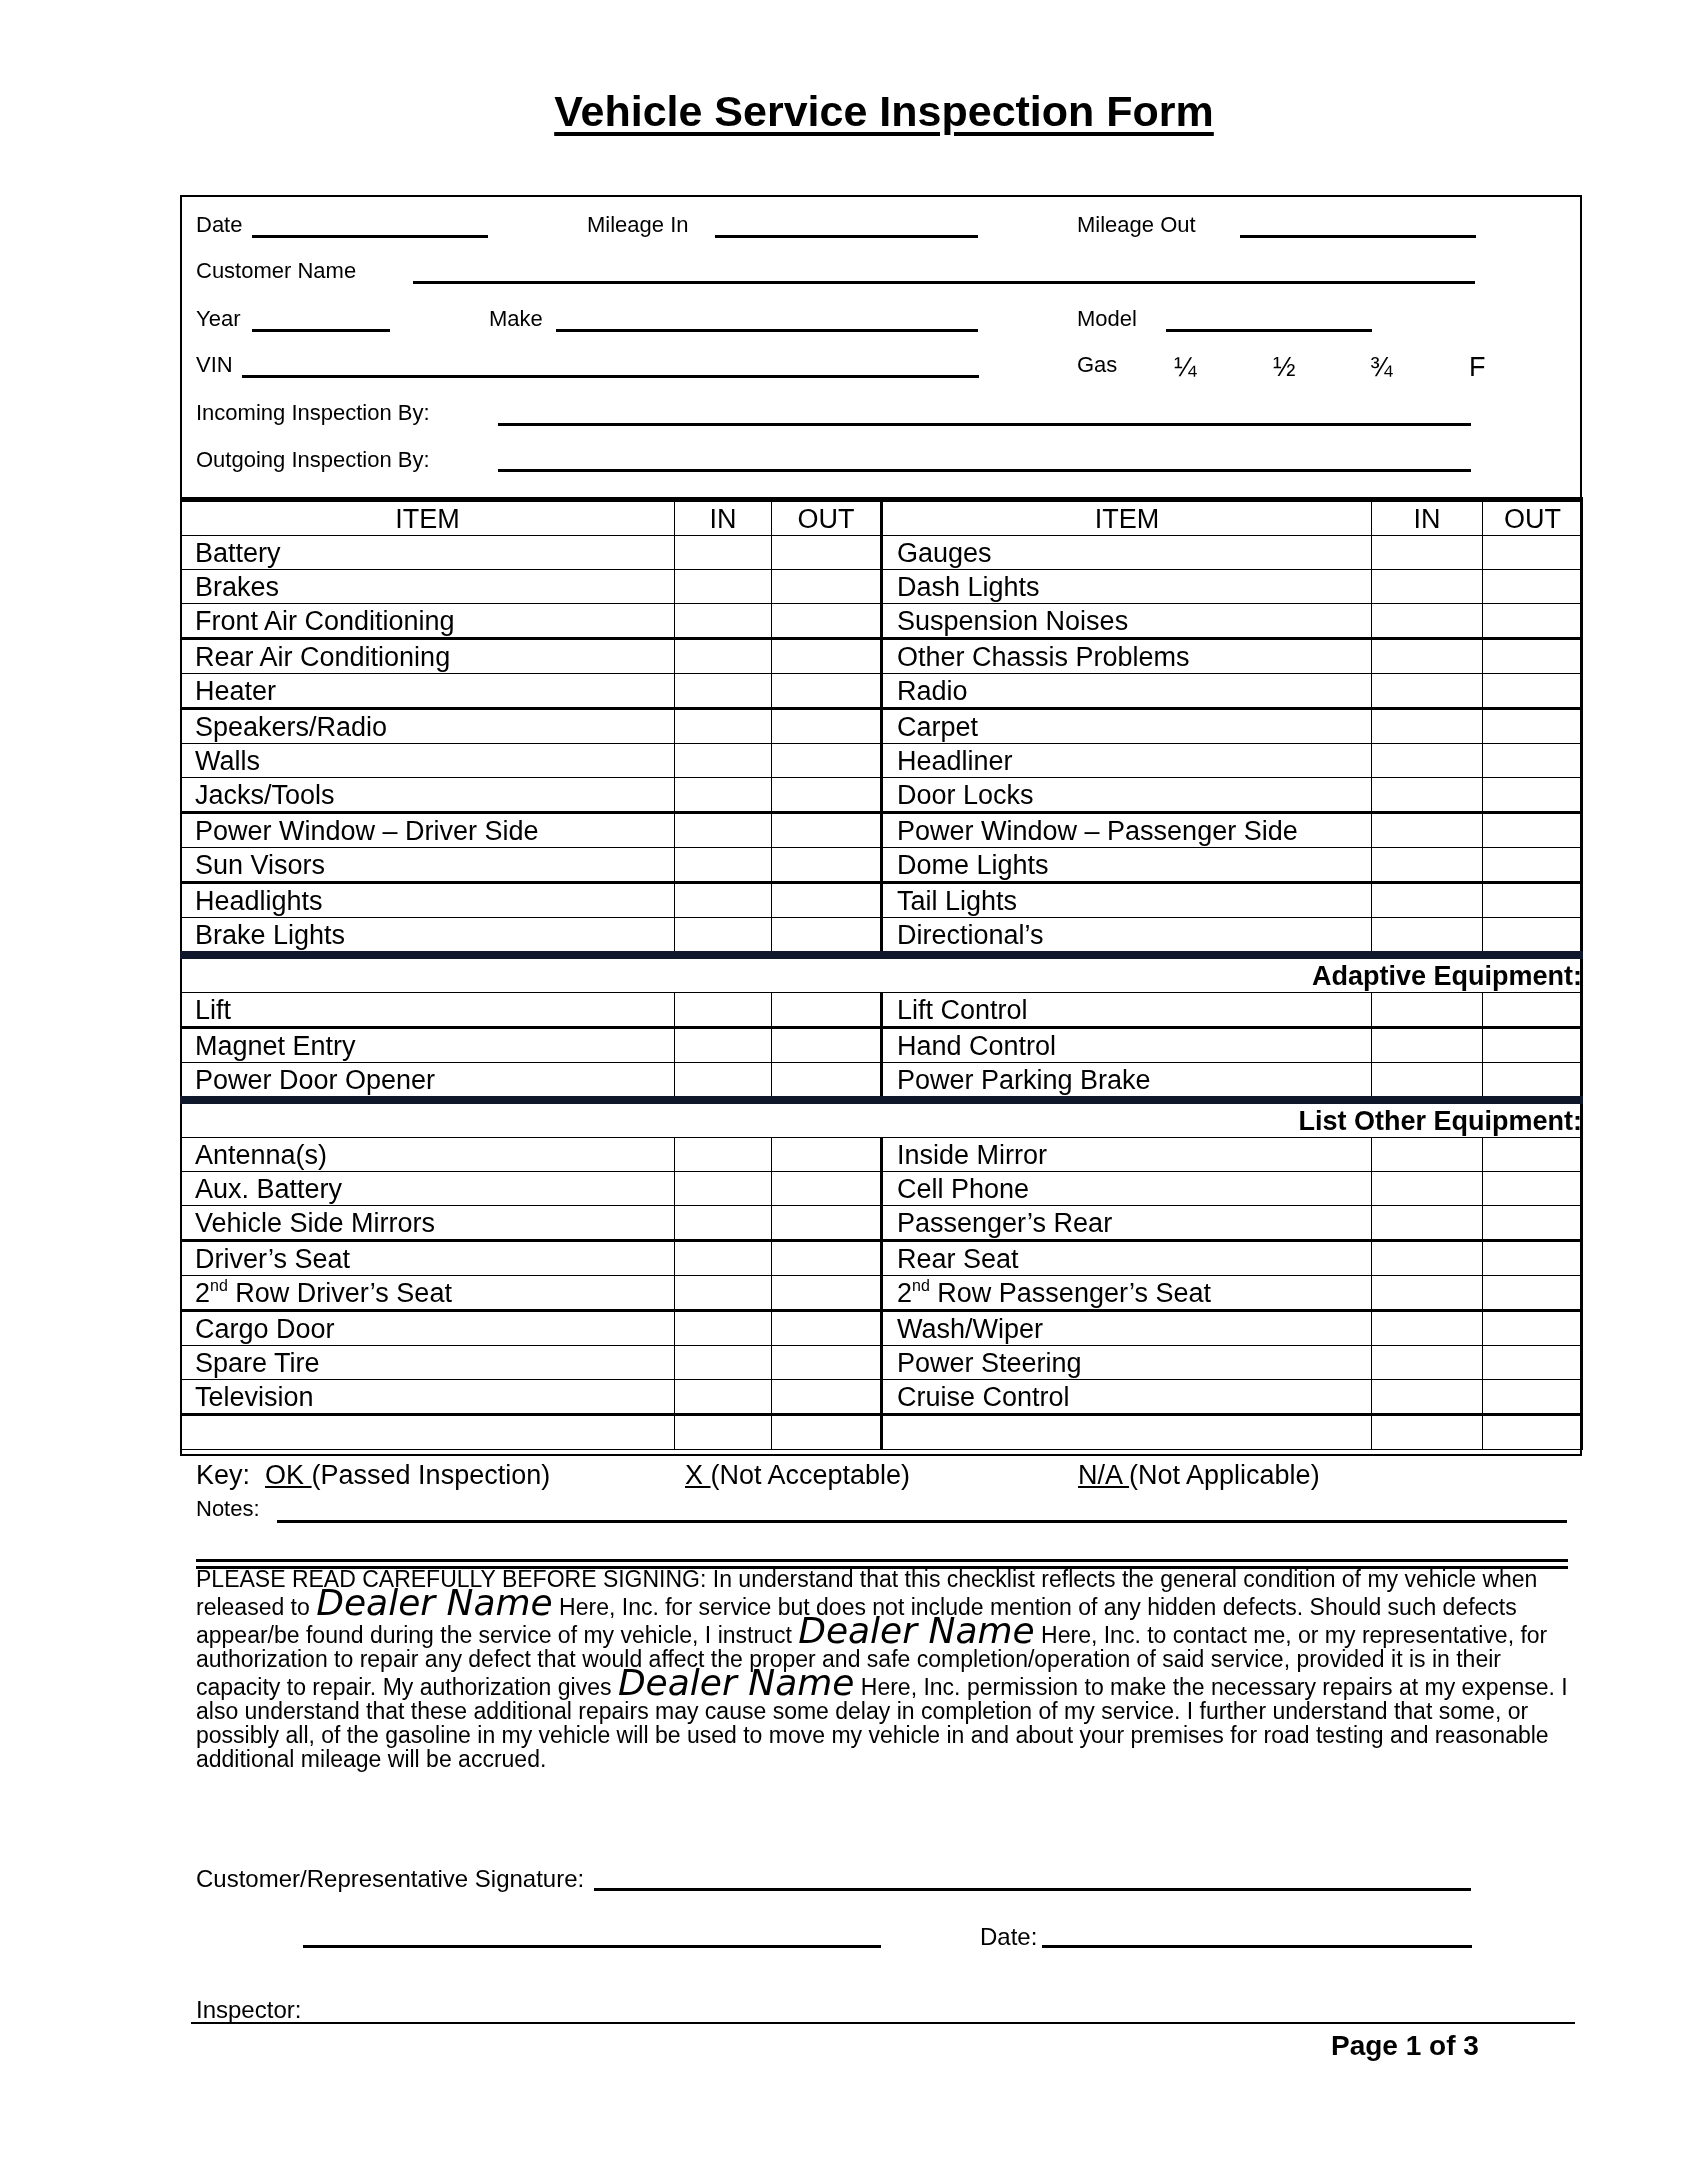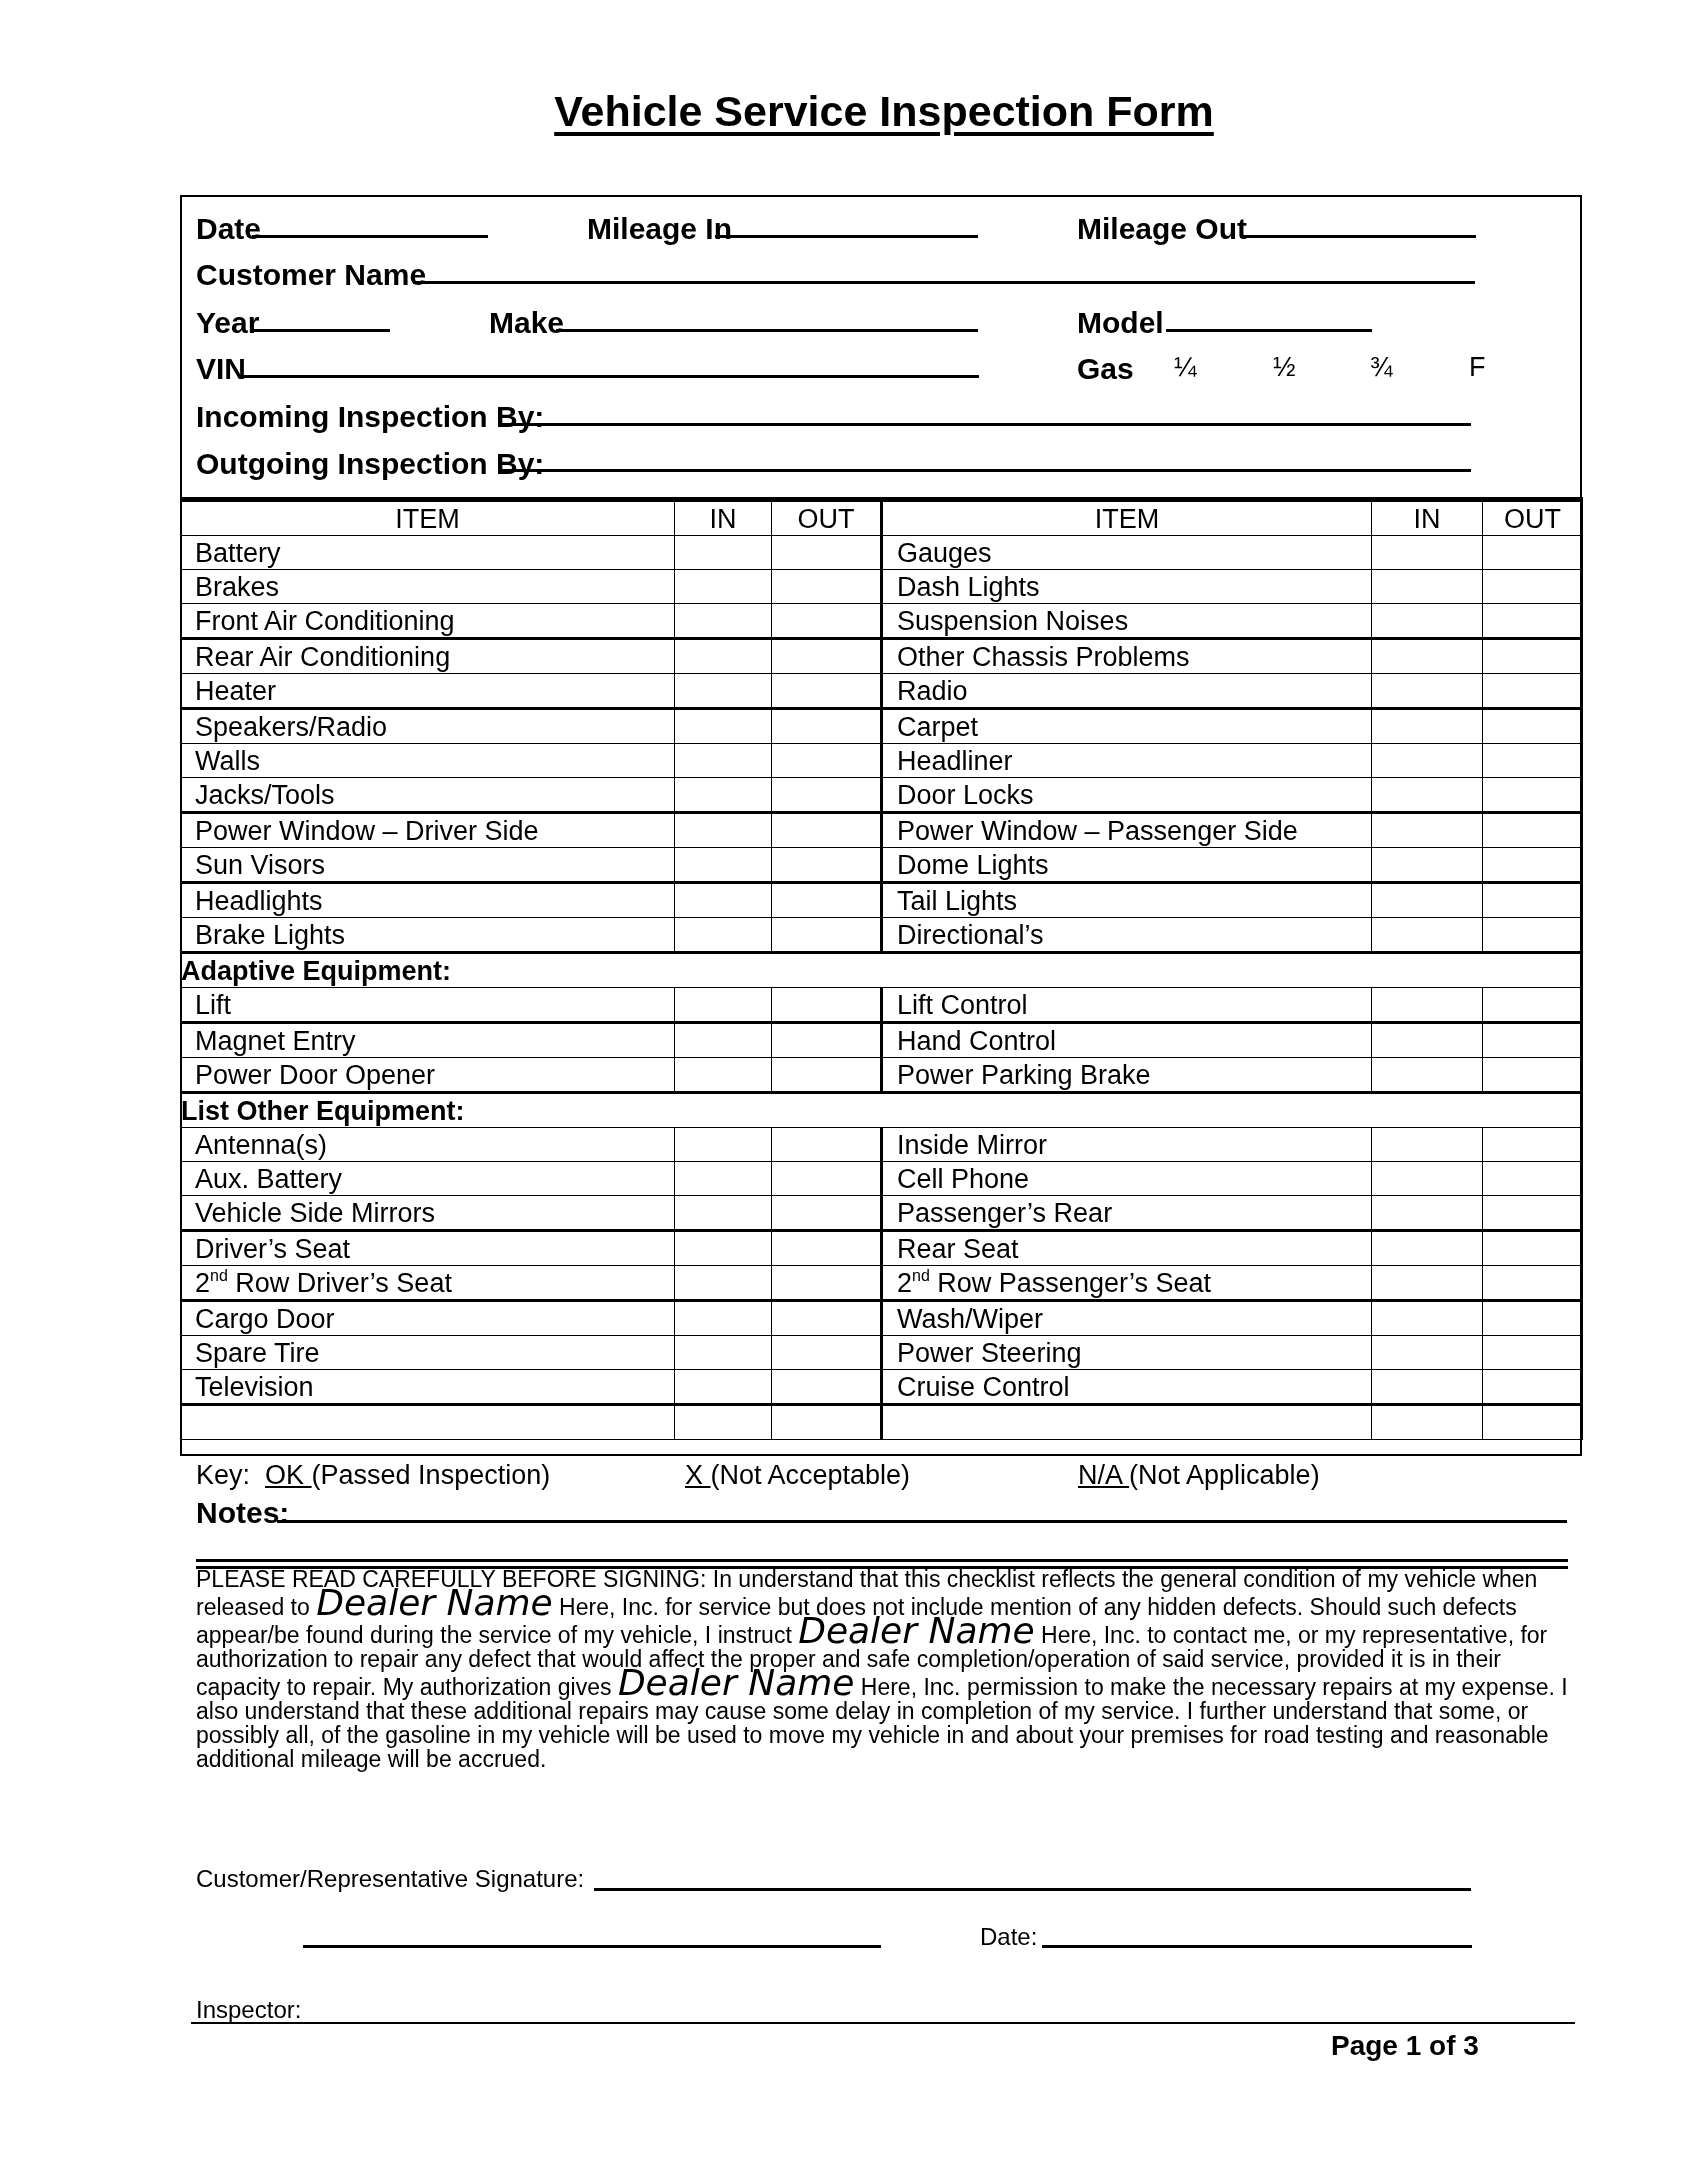--- a/index.html
+++ b/index.html
@@ -2,30 +2,30 @@
 <html><head>
 <meta charset="utf-8">
 <style>
   html, body { margin:0; padding:0; background:#ffffff; }
   body { width:1683px; height:2178px; position:relative; overflow:hidden;
          font-family:"Liberation Sans", sans-serif; color:#000; }
   .abs { position:absolute; }
   .title { left:0; width:1768px; top:87px; text-align:center; font-size:43px; font-weight:bold;
            text-decoration:underline; text-decoration-thickness:4px; text-underline-offset:6px; }
   .box { left:180px; top:195px; width:1402px; height:1261px; border:2px solid #000; box-sizing:border-box; }
-  .lbl { font-size:30px; white-space:nowrap;font-weight:bold; }
+  .lbl { font-size:22px; white-space:nowrap; }
   .line { border-bottom:3px solid #000; height:0; }
   .gas { font-size:27px; }
   table.grid { position:absolute; left:180px; top:497px; width:1402px; border-collapse:collapse; table-layout:fixed;padding-left:47px; }
   table.grid td { border:1.5px solid #000; height:33px; padding:0 0 0 14px; font-size:27px; line-height:30px;
                   white-space:nowrap; overflow:hidden; }
   table.grid tr.hdr td { text-align:center; padding:0; border-top:5px solid #000; }
   table.grid tr.thick td { border-bottom:3px solid #000;margin-top:44px; }
   table.grid td.sep { border-left:3px solid #000; }
-  table.grid tr.section td { text-align:left; font-weight:bold; padding:0; border-top:3px solid #0f172a; }
+  table.grid tr.section td { text-align:right; font-weight:bold; padding:0; border-top:8px solid #0f172a; }
   sup { font-size:16px; vertical-align:top; line-height:16px; }
   .key { top:1460px; left:196px; font-size:27px; }
   .u { text-decoration:underline; }
   .para { left:196px; top:1567px; width:1386px; font-size:23px; line-height:24px; }
   .dealer { font-family:"DejaVu Sans", sans-serif; font-style:italic; font-size:36px; }
   .dline { left:196px; width:1372px; border-top:3px solid #000; }
   .footer-line { left:191px; top:2022px; width:1384px; border-top:2px solid #000; }
   .pagenum { left:1331px; top:2030px; font-size:28px; font-weight:bold; }
 </style>
 </head>

